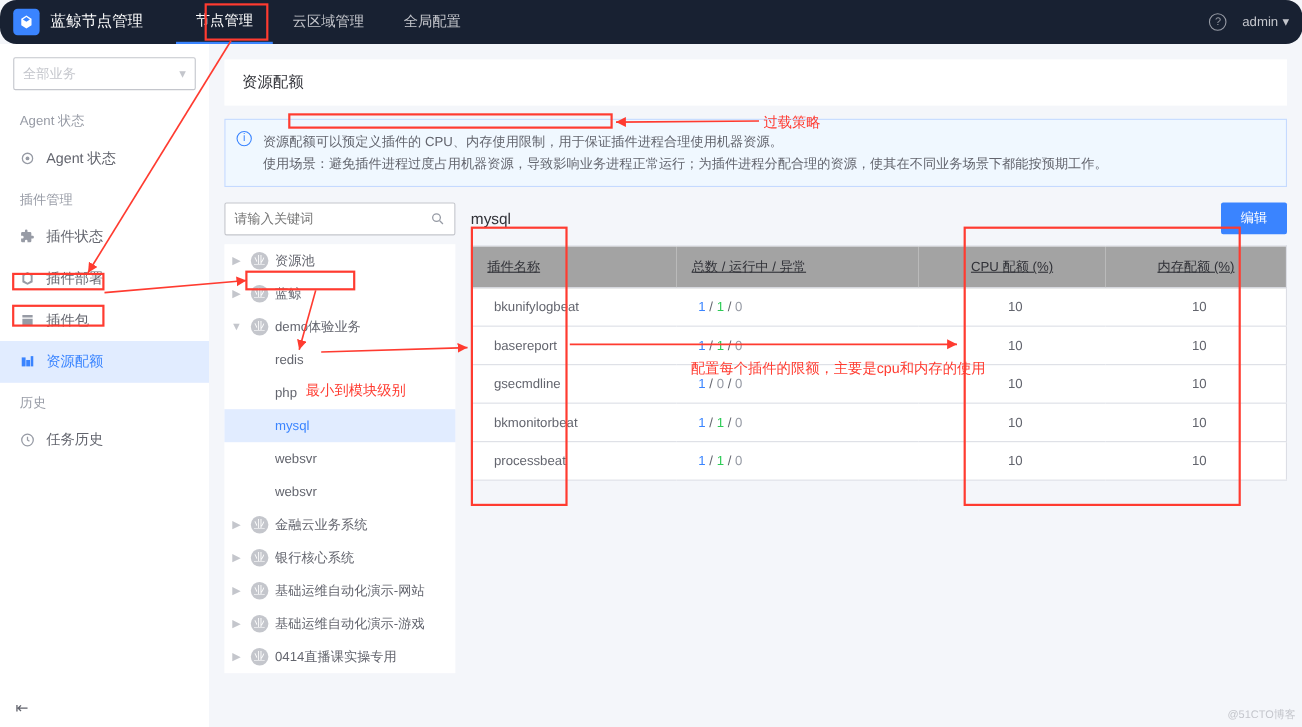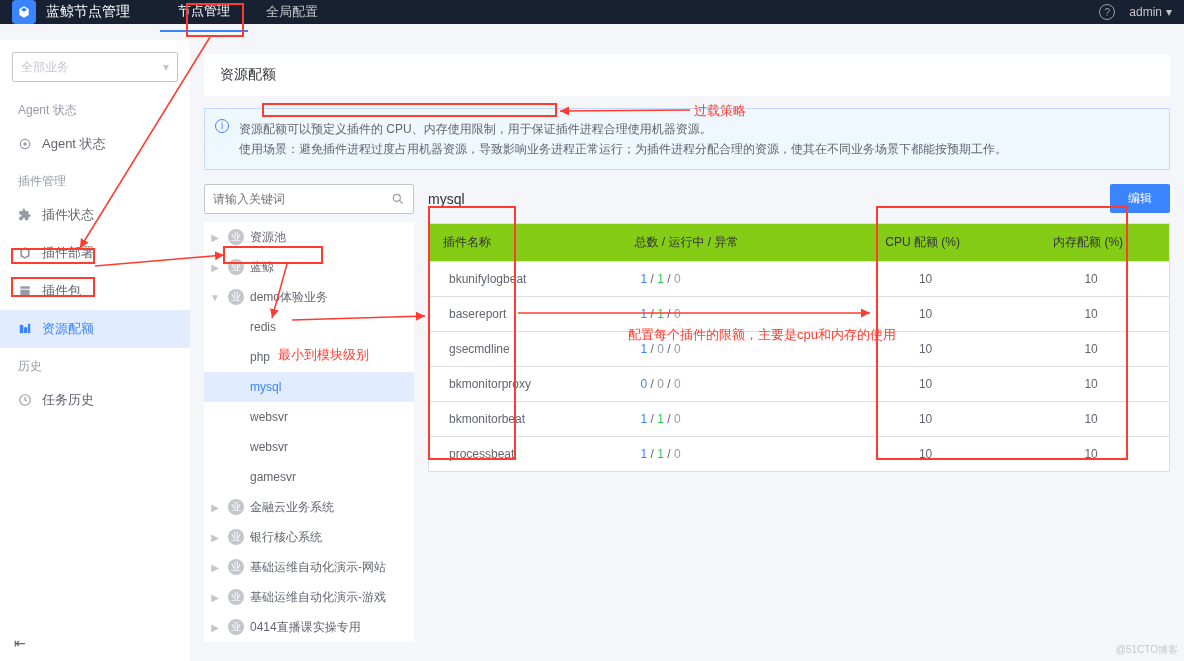--- a/index.html
+++ b/index.html
@@ -1,19 +1,19 @@
 <!DOCTYPE html>
 <html><head>
 <meta charset="utf-8">
 <style>
 * { margin:0; padding:0; box-sizing:border-box; font-family:-apple-system,"PingFang SC","Microsoft YaHei",sans-serif; }
 body { background:#f4f6fa; font-size:12px; color:#63656e; width:1184px; height:661px; overflow:hidden; position:relative; }
 
 
-.hdr { background:#182132; height:24px; display:flex; align-items:center; color:#c4c6cc; padding:0 12px; position:relative; }
+.hdr { background:#182132; height:40px; display:flex; align-items:center; color:#c4c6cc; padding:0 12px; position:relative;border-radius:15px; }
 .logo { width:24px; height:24px; background:#3a84ff; border-radius:4px; display:flex; align-items:center; justify-content:center; margin-right:10px; }
 .logo svg { width:14px; height:14px; }
 .app-title { color:#fff; font-size:14px; font-weight:500; margin-right:30px; }
 .nav { display:flex; gap:0; }
 .nav-item { padding:0 18px; height:40px; display:flex; align-items:center; cursor:pointer; font-size:13px; }
 .nav-item.active { color:#fff; border-bottom:2px solid #3a84ff; }
 .hdr-right { margin-left:auto; display:flex; align-items:center; gap:14px; }
 .help-icon { width:16px; height:16px; border:1px solid #979ba5; border-radius:50%; display:flex; align-items:center; justify-content:center; font-size:10px; color:#979ba5; cursor:pointer; }
 .user { display:flex; align-items:center; gap:4px; cursor:pointer; }
 
@@ -47,21 +47,21 @@
 .ind-1 { padding-left:4px; }
 .ind-3 { padding-left:40px; }
 .ind-3 .caret { width:0; }
 
 .content { flex:1; }
 .content-hdr { display:flex; justify-content:space-between; align-items:center; margin-bottom:10px; }
 .sel-name { font-size:14px; color:#313238; }
 .btn-edit { background:#3a84ff; color:#fff; border:none; padding:6px 18px; border-radius:2px; font-size:12px; cursor:pointer; }
 .tbl { width:100%; border:1px solid #dcdee5; background:#fff; border-collapse:collapse; }
 .tbl th, .tbl td { text-align:left; padding:10px 14px; border-bottom:1px solid #dcdee5; font-weight:normal; font-size:12px; }
-.tbl th { background:#84cc16; color:#313238; }
+.tbl th { background:#a3a3a3; color:#313238;text-decoration:underline; }
 .tbl td { color:#63656e;padding-left:20px; }
 .tbl .num-c { text-align:center; }
 .stat .g { color:#2dcb56; } .stat .b { color:#3a84ff; } .stat .gr { color:#979ba5; }
 
 
 .ann-box { position:absolute; border:2px solid #ff3b30; pointer-events:none; }
 .ann-text { position:absolute; color:#ff3b30; font-size:13px; pointer-events:none; }
 .ann-arrow { position:absolute; pointer-events:none; }
 
 .watermark { position:absolute; right:6px; bottom:4px; font-size:10px; color:#c4c6cc; }
@@ -71,20 +71,21 @@
 
 <div class="hdr">
   <div class="logo">
     <svg viewBox="0 0 24 24" fill="#fff">
         <path d="M12 2L4 7v10l8 5 8-5V7l-8-5zm0 2.3L17.5 8 12 11.7 6.5 8 12 4.3z"></path>
       </svg>
   </div>
   <div class="app-title">蓝鲸节点管理</div>
   <div class="nav">
     <div class="nav-item active">节点管理</div>
+    <div class="nav-item">云区域管理</div>
     <div class="nav-item">全局配置</div>
   </div>
   <div class="hdr-right">
     <div class="help-icon">?</div>
     <div class="user">
       <span>admin</span>
       <span>▾</span>
     </div>
   </div>
 </div>
@@ -193,24 +194,20 @@
             <span>mysql</span>
           </div>
           <div class="tree-node ind-3">
             <span class="caret"></span>
             <span>websvr</span>
           </div>
           <div class="tree-node ind-3">
             <span class="caret"></span>
             <span>websvr</span>
           </div>
-          <div class="tree-node ind-3">
-            <span class="caret"></span>
-            <span>gamesvr</span>
-          </div>
           <div class="tree-node ind-1">
             <span class="caret">▶</span>
             <span class="dot">业</span>
             <span>金融云业务系统</span>
           </div>
           <div class="tree-node ind-1">
             <span class="caret">▶</span>
             <span class="dot">业</span>
             <span>银行核心系统</span>
           </div>
@@ -255,26 +252,20 @@
             </tr>
             <tr>
               <td>basereport</td>
               <td class="stat"><span class="b">1</span> / <span class="g">1</span> / <span class="gr">0</span></td>
               <td class="num-c">10</td>
               <td class="num-c">10</td>
             </tr>
             <tr>
               <td>gsecmdline</td>
               <td class="stat"><span class="b">1</span> / <span class="gr">0</span> / <span class="gr">0</span></td>
-              <td class="num-c">10</td>
-              <td class="num-c">10</td>
-            </tr>
-            <tr>
-              <td>bkmonitorproxy</td>
-              <td class="stat"><span class="b">0</span> / <span class="gr">0</span> / <span class="gr">0</span></td>
               <td class="num-c">10</td>
               <td class="num-c">10</td>
             </tr>
             <tr>
               <td>bkmonitorbeat</td>
               <td class="stat"><span class="b">1</span> / <span class="g">1</span> / <span class="gr">0</span></td>
               <td class="num-c">10</td>
               <td class="num-c">10</td>
             </tr>
             <tr>

